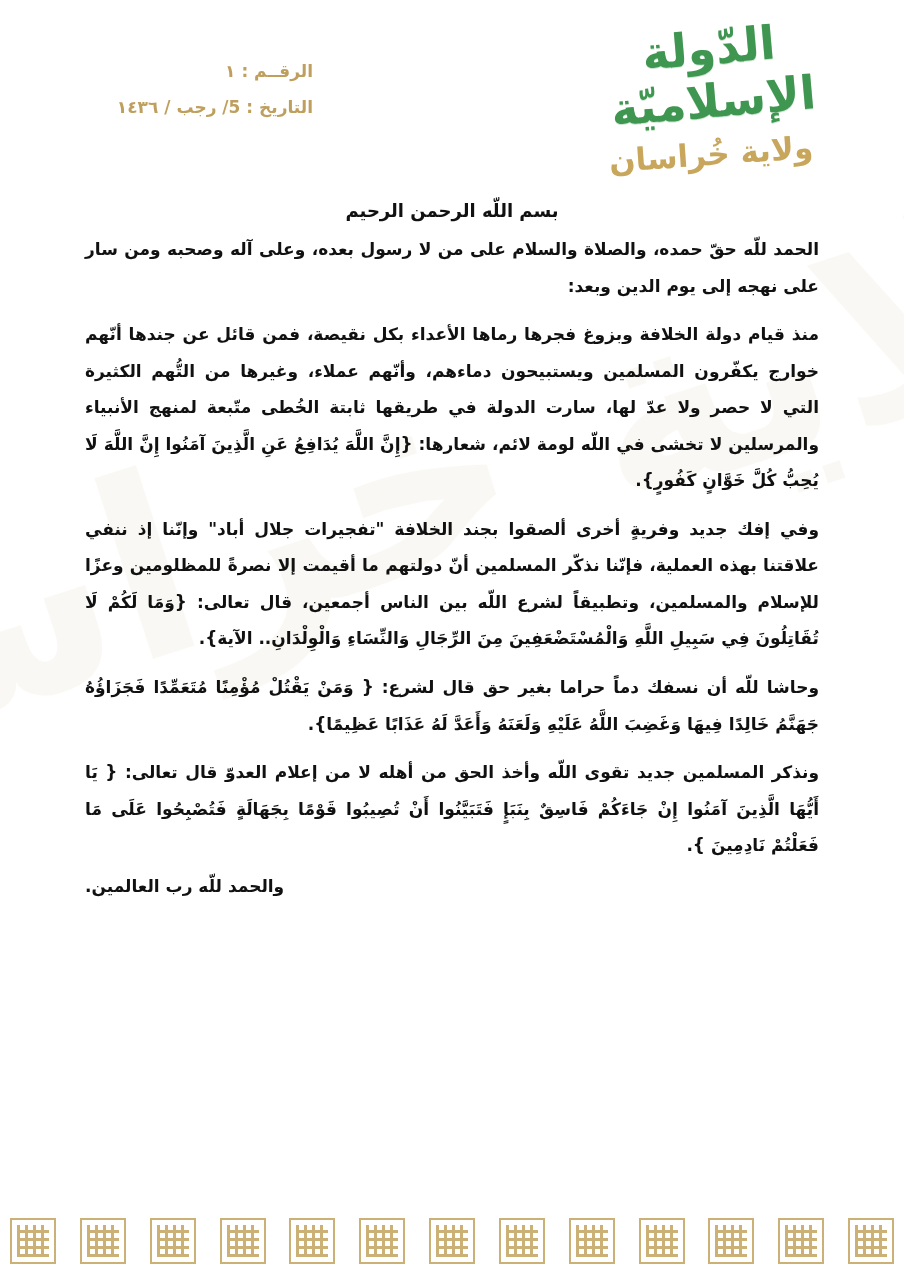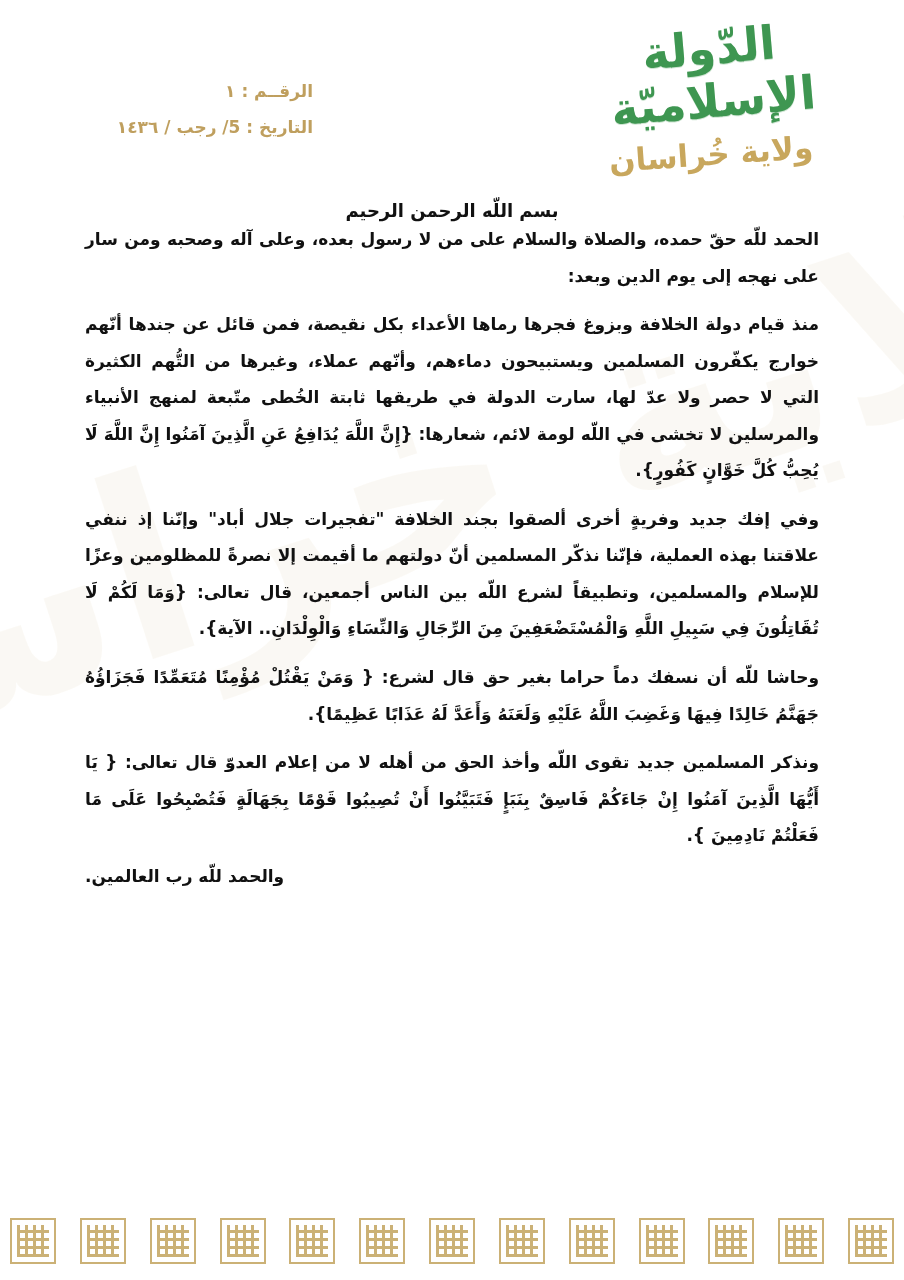--- a/index.html
+++ b/index.html
@@ -49,21 +49,21 @@
   .logo-subtitle {
     font-size:31px;
     font-weight:bold;
     color:#c8a75d;
     transform:rotate(-4deg);
     margin-top:8px;
   }
 
   .meta {
     position:absolute;
-    top:74px; right:595px; left:85px; 
+    top:54px; right:595px; left:85px; 
     width:auto;
     text-align:left;
     z-index:2;
   }
   .meta { right:auto; left:85px; width:228px; text-align:right; }
   .meta-line {
     font-size:17px;
     font-weight:bold;
     color:#bf9f5e;
     line-height:2.1;
@@ -74,20 +74,21 @@
   .body-text {
     position:absolute;
     top:200px; right:85px; left:85px;
     z-index:1;
     color:#111111;
   }
   .basmala {
     text-align:center;
     font-size:18px;
     font-weight:bold;
+    margin-bottom:10px;
   }
   .para {
     font-size:17px;
     font-weight:bold;
     line-height:2.15;
     text-align:justify;
     text-justify:inter-word;
     margin-bottom:12px;
   }
   .closing {

